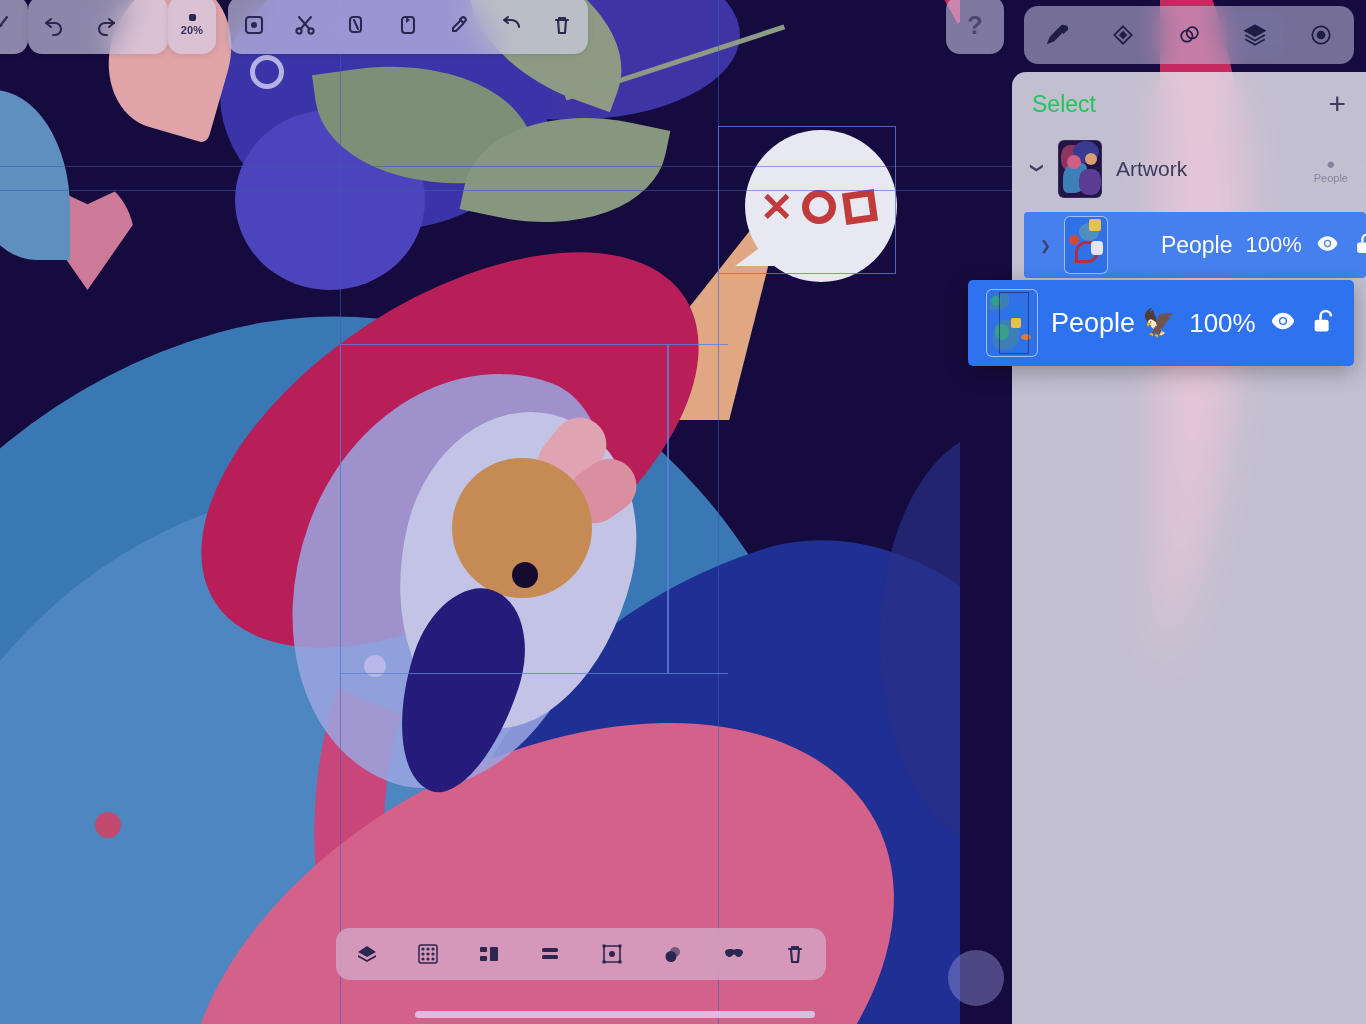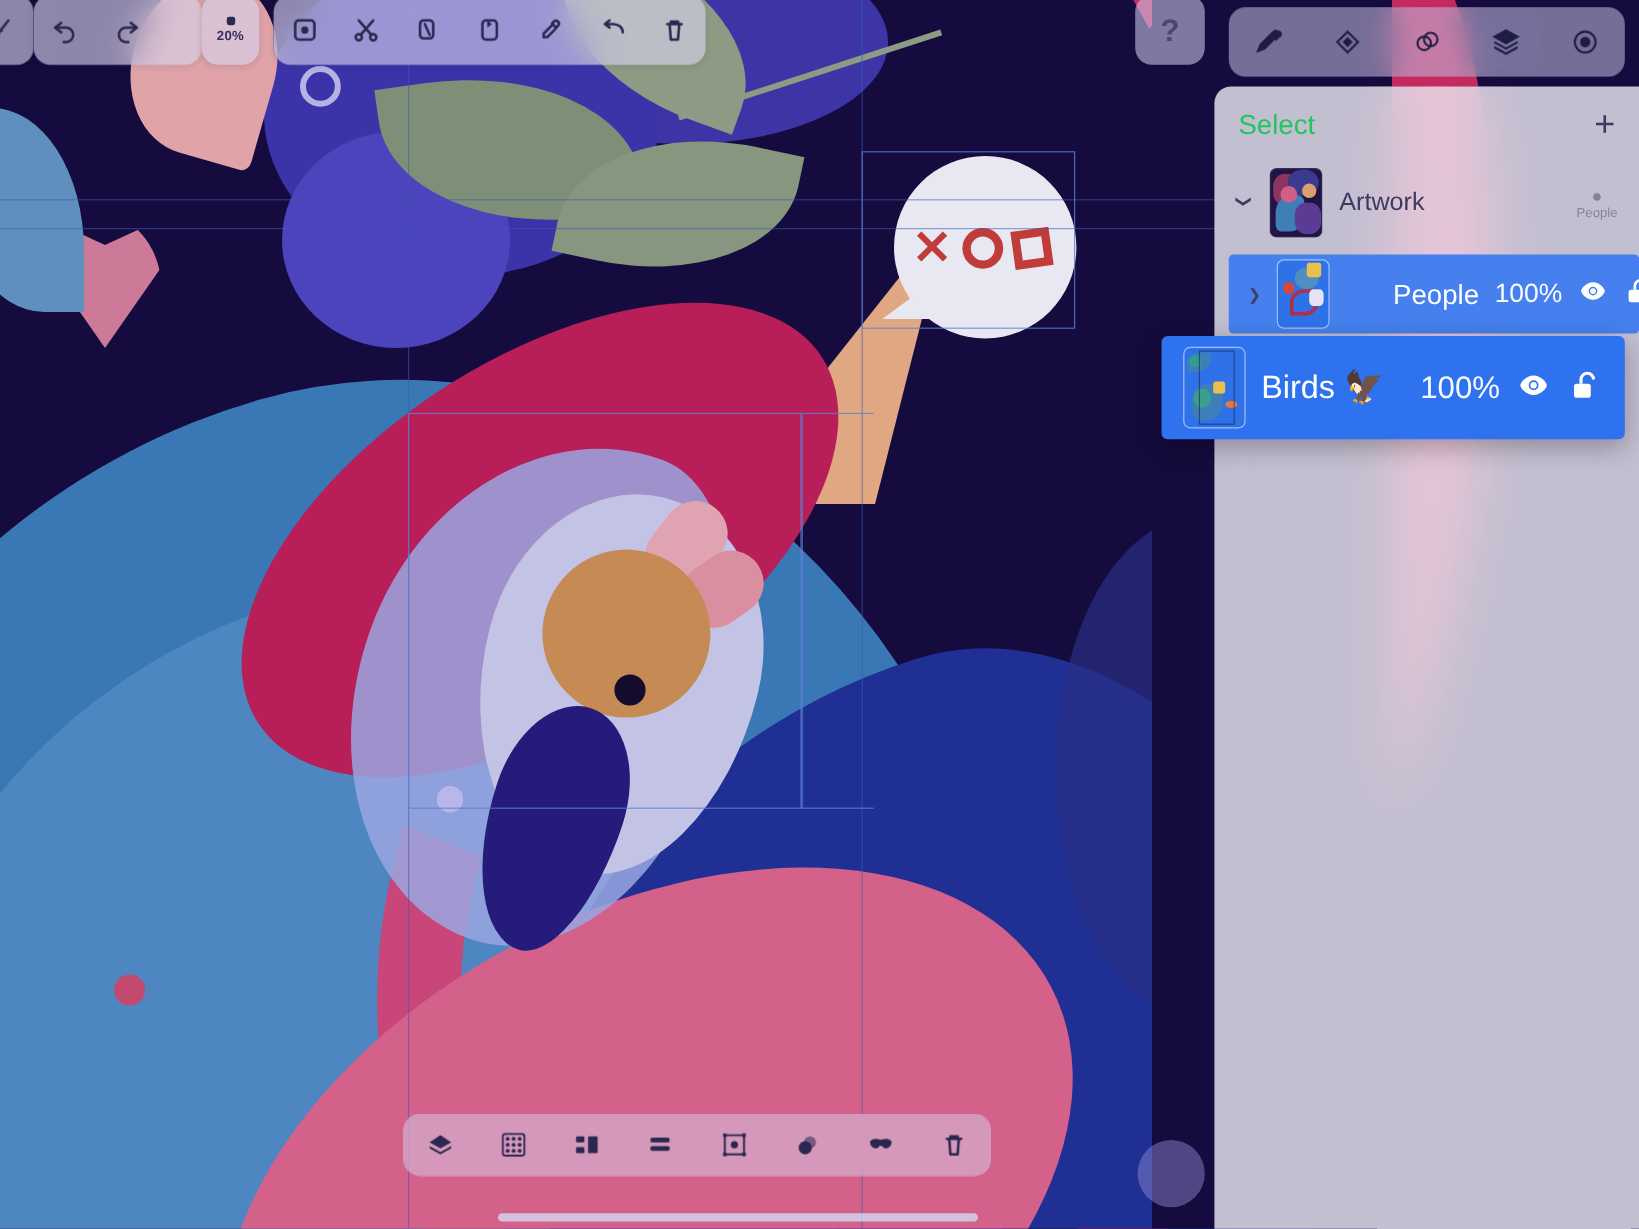--- a/index.html
+++ b/index.html
@@ -558,21 +558,21 @@
         <span class="mini-art" aria-hidden="true">
           <i style="left:2px;top:4px;width:20px;height:16px;background:#3f7fb8;border-radius:60% 10%"></i>
           <i style="left:4px;top:6px;width:10px;height:10px;background:#2f9e8f;border-radius:50%"></i>
           <i style="left:6px;top:30px;width:26px;height:30px;background:#3f7fb8;border-radius:50% 30%"></i>
           <i style="left:8px;top:34px;width:14px;height:16px;background:#3aa08d;border-radius:50%"></i>
           <i style="left:24px;top:28px;width:10px;height:10px;background:#e8c04e;border-radius:2px"></i>
           <i style="left:34px;top:44px;width:10px;height:6px;background:#e07a3c;border-radius:50%"></i>
           <i style="left:12px;top:2px;width:30px;height:62px;border:1px solid rgba(20,20,60,.5);background:none"></i>
         </span>
       </span>
-      <span class="lr-name">Birds 🦅</span>
+      <span class="lr-name">People 🦅</span>
       <span class="lr-pct">100%</span>
       <span class="lr-ic">
         <svg viewBox="0 0 24 24">
             <path d="M12 5C6.5 5 2.5 10.2 2.5 12S6.5 19 12 19s9.5-5.2 9.5-7S17.5 5 12 5zm0 10.5A3.5 3.5 0 1 1 12 8.5a3.5 3.5 0 0 1 0 7z"></path>
             <circle cx="12" cy="12" r="2.3"></circle>
           </svg>
       </span>
       <span class="lr-ic">
         <svg viewBox="0 0 24 24">
             <rect x="4" y="11" width="12" height="10" rx="2"></rect>

